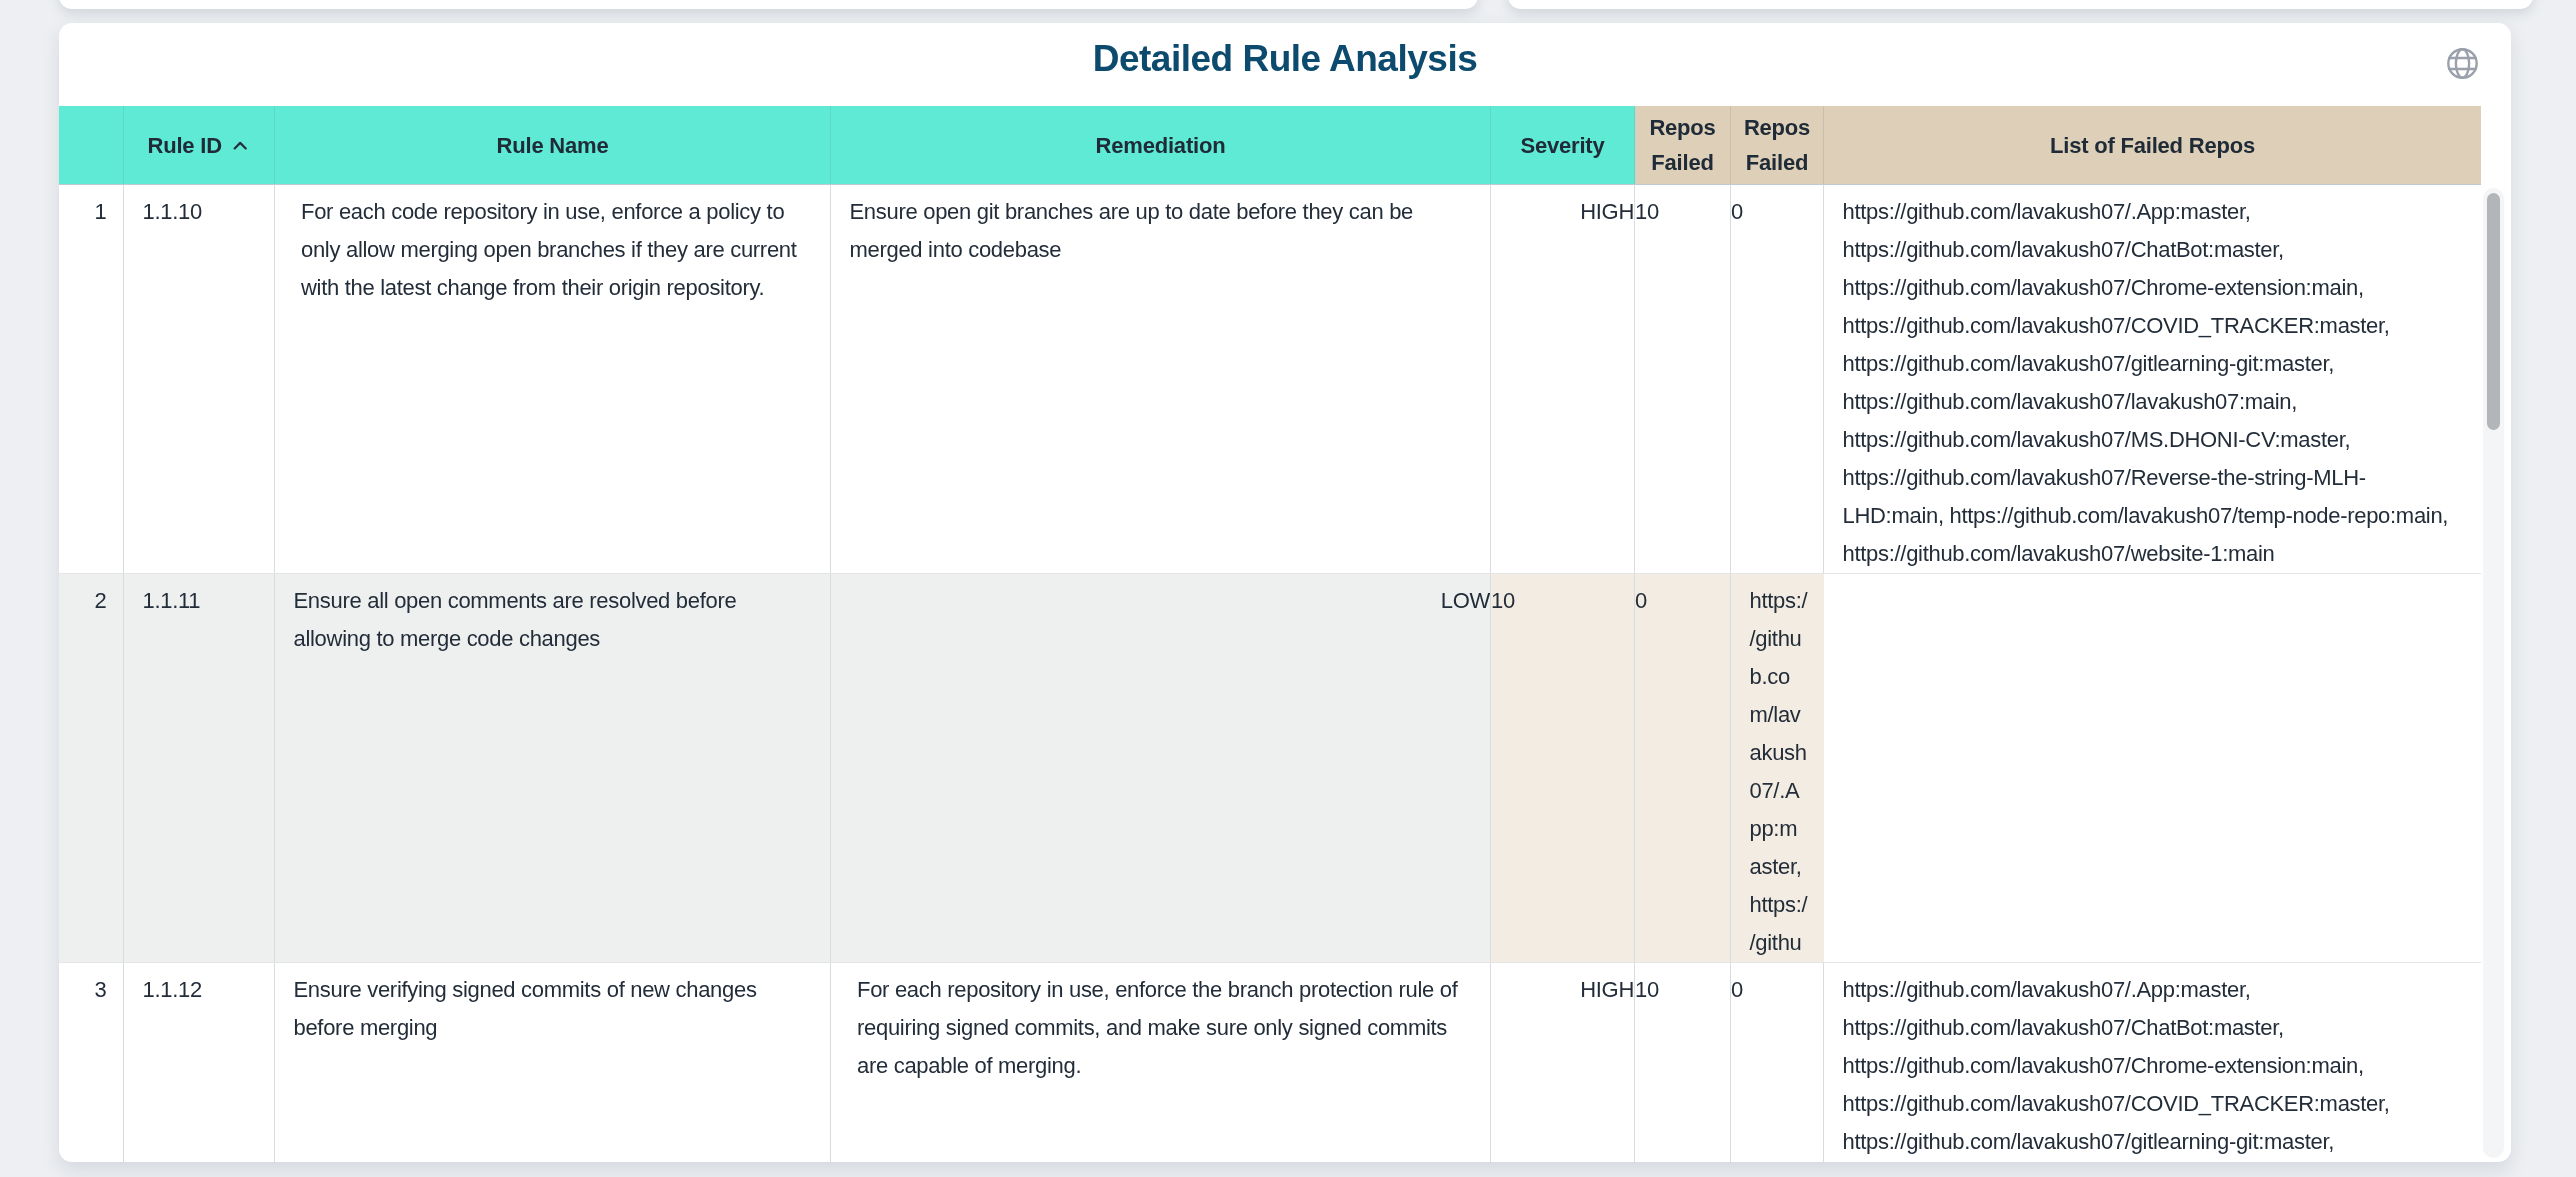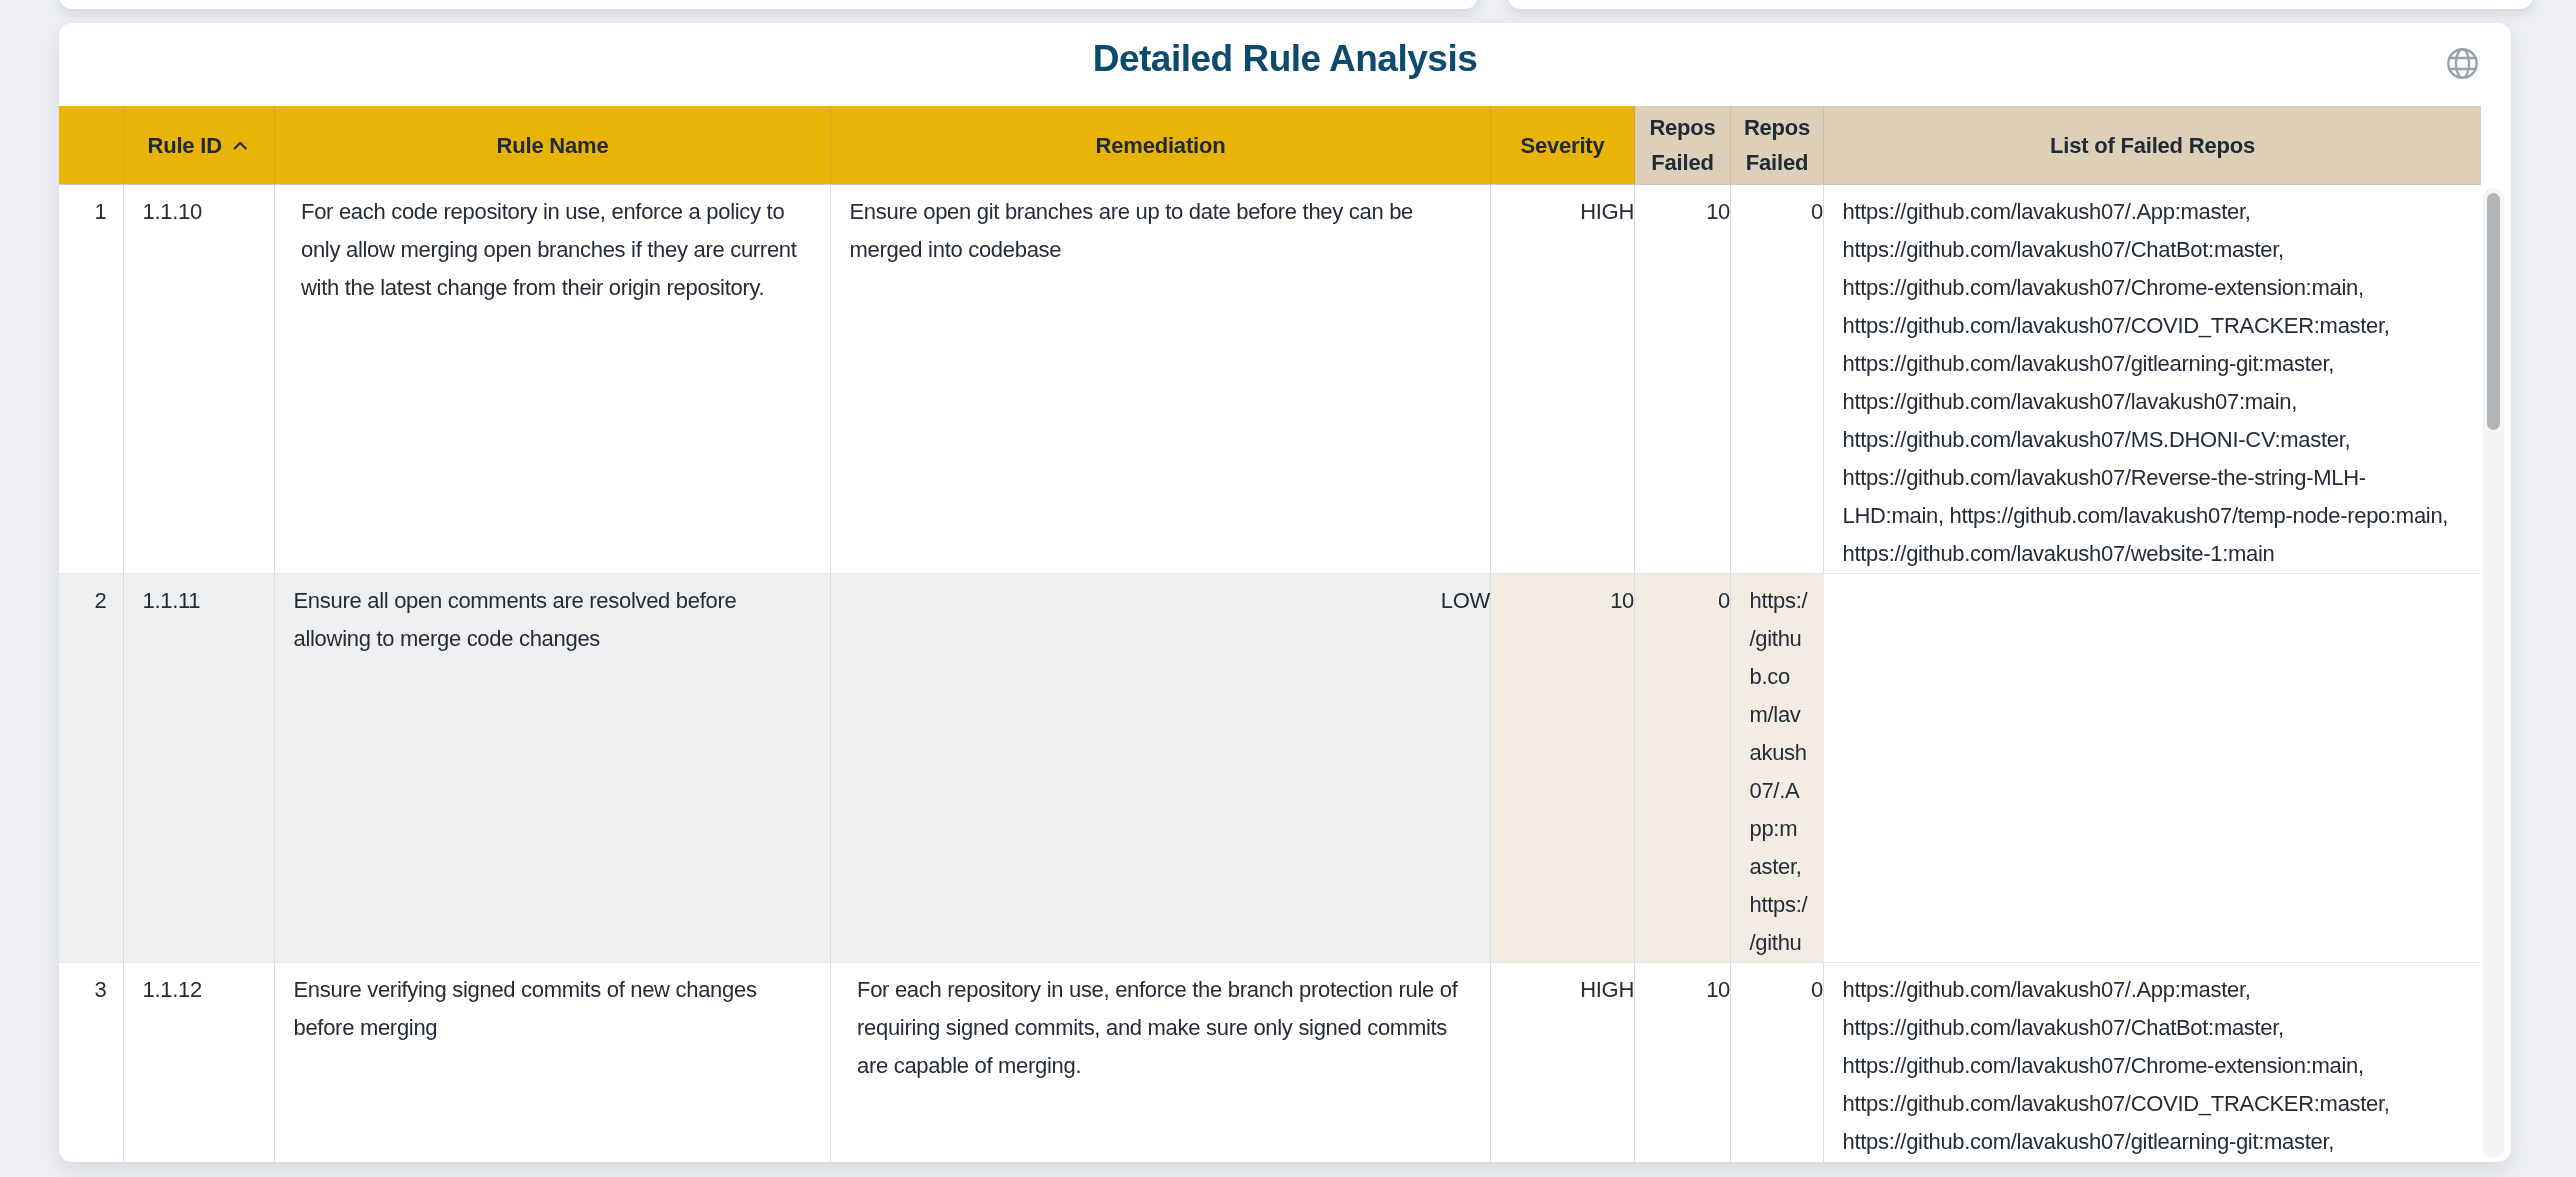--- a/index.html
+++ b/index.html
@@ -53,21 +53,21 @@
   
   .t-head { height:79px; border-bottom:1.9px solid #c2c8cf; }
   .t-head .cell {
     display:flex; align-items:center; justify-content:center;
     text-align:center;
     font-size:22px; font-weight:700; line-height:35px;
     color:#202b38; letter-spacing:-0.2px;
     border-right:0.9px solid rgba(90,100,115,0.14);
   }
   .t-head .cell:last-child { border-right:none; }
-  .t-head .blue { background:#eab308; }
+  .t-head .blue { background:#5eead4; }
   .t-head .tan  { background:#ddcfb8; }
   .sort-icon { margin-left:8.3px; display:inline-flex; }
 
   
   .t-body .t-row { height:389px; border-bottom:0.9px solid #e3e5e8; }
   .t-body .cell {
     padding-top:8.3px;
     font-size:22px; line-height:38px; letter-spacing:-0.3px;
     color:#232d39;
     border-right:0.9px solid #d9dcdf;
@@ -75,21 +75,21 @@
   }
   .t-body .cell:last-child { border-right:none; }
   .t-body .t-row.striped .left  { background:#eef0f0; }
   .t-body .t-row.striped .right { background:#f3ece2; }
 
   .c-idx        { text-align:right; padding-right:16.7px; }
   .c-ruleid     { padding-left:18.5px; }
   .c-rulename   { padding-left:18.5px; padding-right:15px; }
   .c-remed      { padding-left:26px; padding-right:18.5px; }
   .c-severity   { padding-left:14px;text-align:right; }
-  .c-num        { text-align:right; }
+  .c-num        { text-align:left; }
   .c-repos      { padding-left:18.5px; padding-right:16.7px; overflow-wrap:break-word; }
 
   
   .scroll-track {
     position:absolute; top:165px; bottom:3.7px; right:7.4px; width:20.4px;
     background:#f4f5f6; border-radius:10.2px;
   }
   .scroll-thumb {
     position:absolute; top:4.6px; left:3.7px; width:13px; height:237px;
     background:#b3b6b9; border-radius:6.5px;

